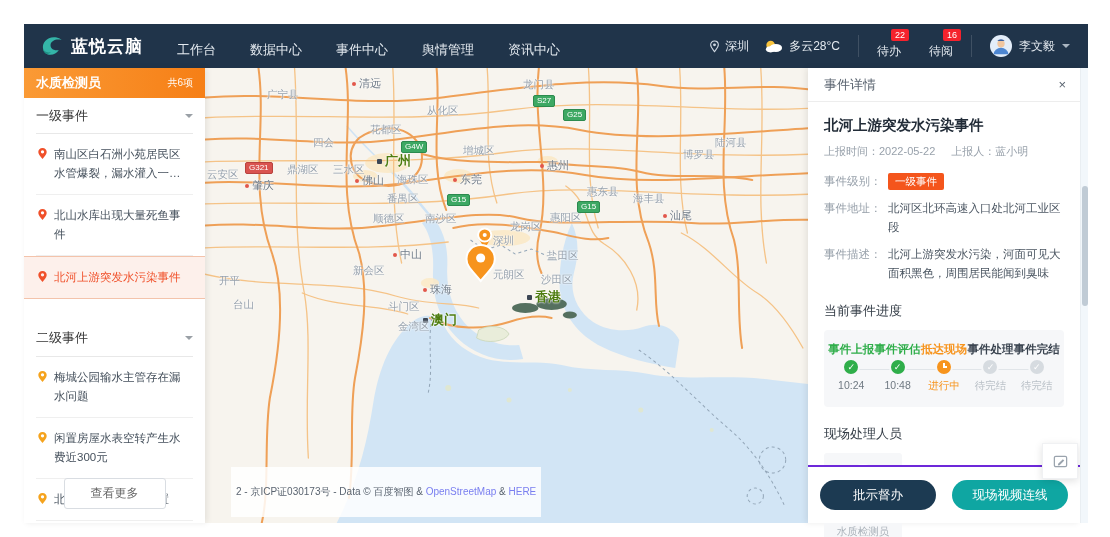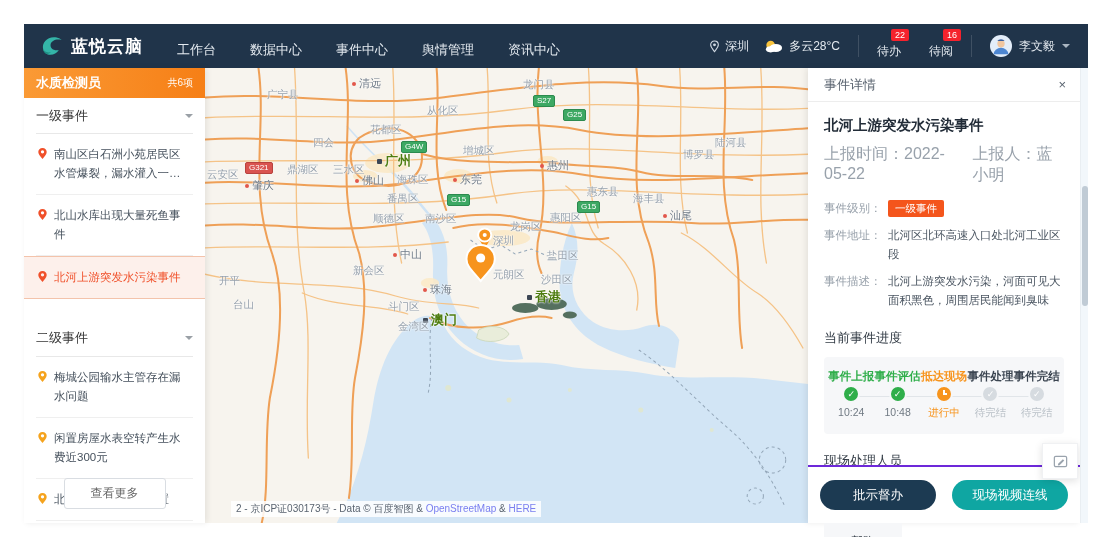--- a/index.html
+++ b/index.html
@@ -49,31 +49,31 @@
   .map-svg { position:absolute; inset:0; }
   .map-labels { position:absolute; inset:0; pointer-events:none; }
   .ml { position:absolute; font-size:11px; color:#8b96a3; white-space:nowrap; text-shadow:0 0 2px #fff,0 0 2px #fff; }
   .ml.dist { font-size:10.5px; color:#95a0ac; }
   .ml.city { color:#6e7a87; }
   .ml.city::before { content:""; display:inline-block; width:4px; height:4px; border-radius:50%; background:#e2574b; margin-right:3px; vertical-align:1px; }
   .ml.big { color:#4d7c0f; font-weight:bold; font-size:13px; }
   .ml.big::before { content:""; display:inline-block; width:5px; height:5px; background:#3c4654; border-radius:1px; margin-right:3px; vertical-align:1px; }
   .ml.bg, .ml.br { font-size:8px; color:#fff; background:#3da863; border:1px solid #2c8a4e; border-radius:2px; padding:0 3px; line-height:10px; text-shadow:none; }
   .ml.br { background:#d9534f; border-color:#b8423e; }
-  .attr { position:absolute; left:26px; bottom:6px; background:rgba(255,255,255,.85); font-size:10px; color:#5a6470; padding:1px 5px; white-space:nowrap; }
+  .attr { position:absolute; left:26px; bottom:6px; background:rgba(255,255,255,.85); font-size:10px; color:#5a6470; padding:18px 5px; white-space:nowrap; }
   .attr a { color:#7a7ff0; text-decoration:none; }
 
   
   .panel { width:272px; background:#fff; box-shadow:-2px 0 6px rgba(0,0,0,.08); z-index:3; position:relative; }
   .p-head { height:34px; display:flex; align-items:center; justify-content:space-between; padding:0 14px 0 16px; border-bottom:1px solid #ededed; }
   .p-head span { font-size:13px; color:#5a6470; }
   .p-close { font-size:15px; color:#9aa3ad; cursor:pointer; line-height:1; }
   .p-body { padding:14px 16px 0 16px; }
   .p-title { font-size:14.5px; font-weight:bold; color:#222c38; }
-  .p-meta { margin-top:9px; font-size:16px; color:#98a1ab; display:flex; gap:16px; }
+  .p-meta { margin-top:9px; font-size:11px; color:#98a1ab; display:flex; gap:16px; }
   .p-meta b { font-weight:normal; color:#98a1ab; }
   .p-fields { margin-top:13px; }
   .p-row { display:flex; font-size:11.5px; line-height:1.7; margin-bottom:7px; }
   .p-row .lab { width:64px; flex:none; color:#98a1ab; }
   .p-row .val { color:#4a5561; }
   .lv-badge { display:inline-block; background:#f4551c; color:#fff; font-size:10.5px; line-height:17px; padding:0 7px; border-radius:2px; }
   .p-sec { margin-top:18px; font-size:13px; color:#333c46; }
   .steps { margin-top:10px; background:#f6f7f9; border-radius:4px; display:flex; padding:12px 4px 14px 4px; position:relative; }
   .steps::before { content:""; position:absolute; left:28px; right:28px; top:39px; height:1px; background:#e1e5e9; }
   .step { flex:1; text-align:center; position:relative; }

